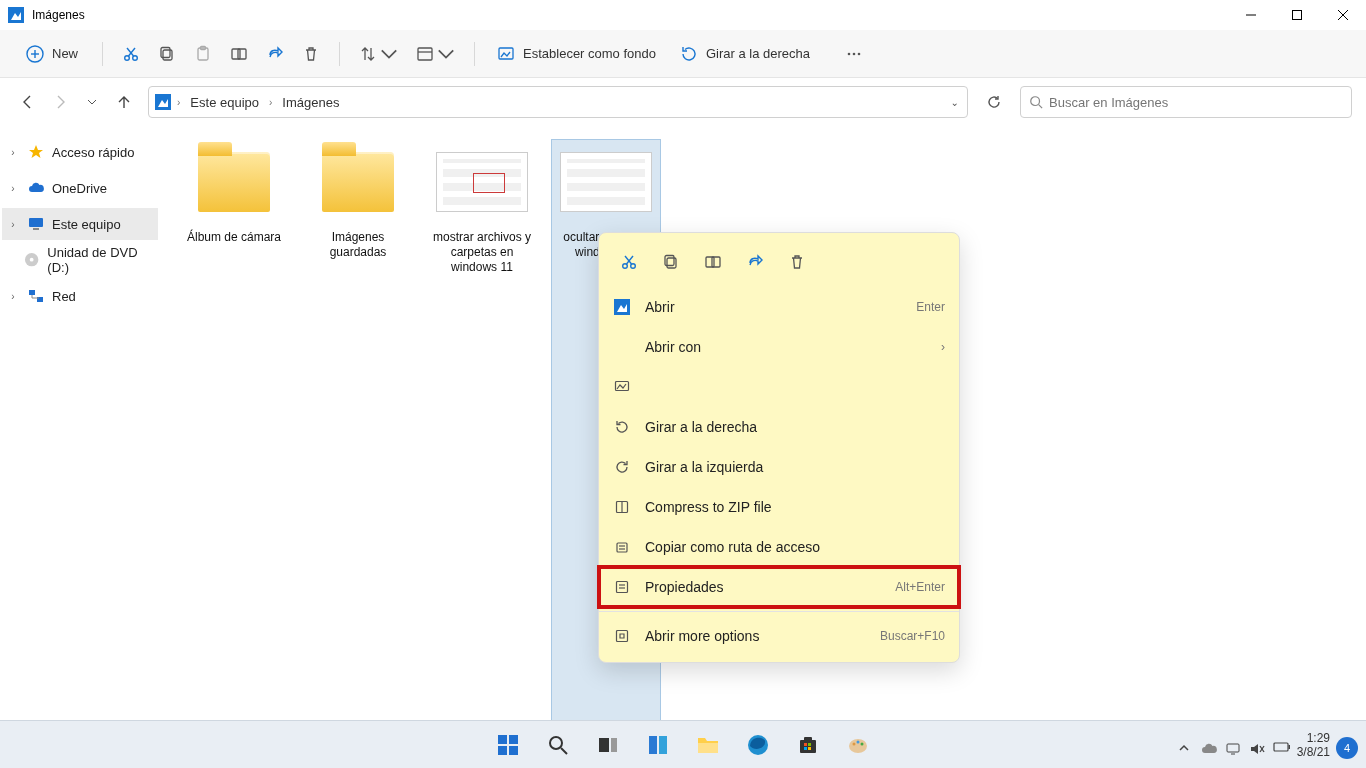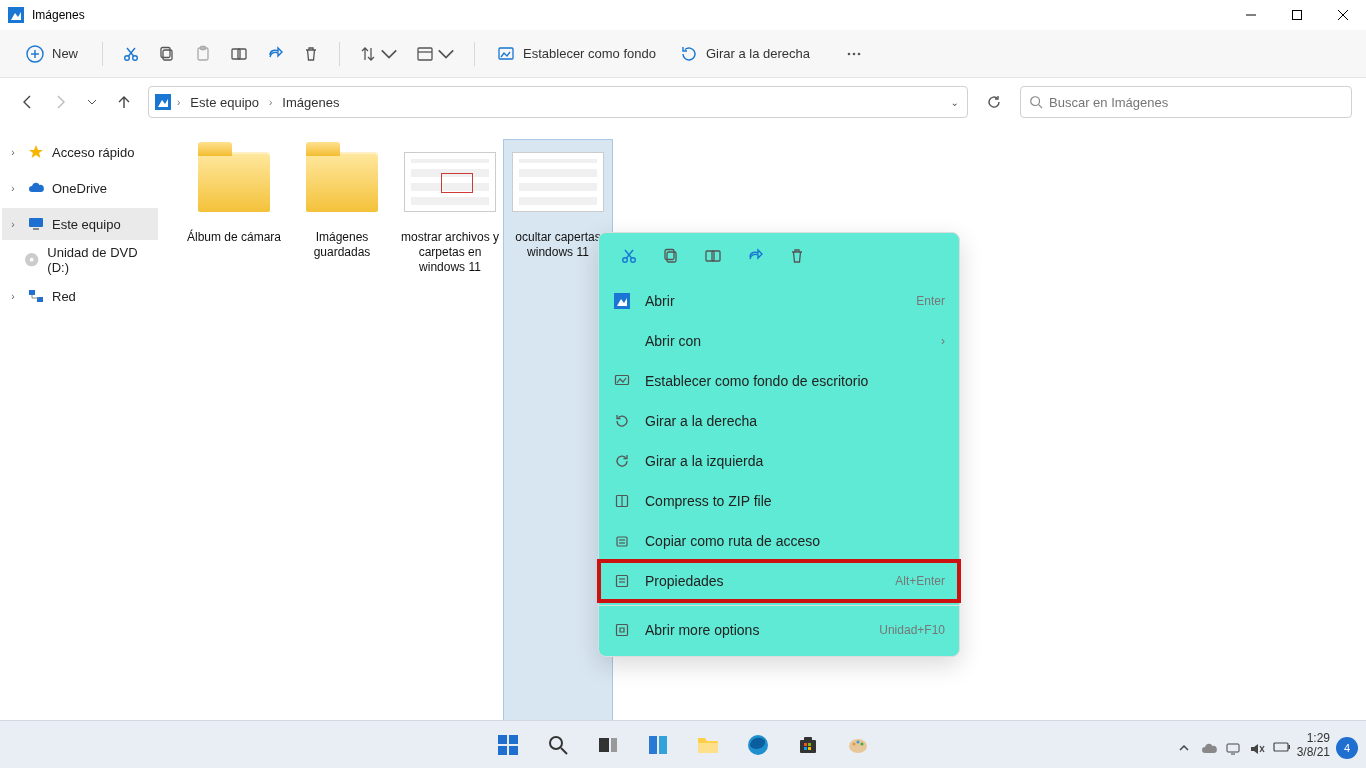--- a/index.html
+++ b/index.html
@@ -38,37 +38,37 @@
   .searchbox input { border: none; outline: none; flex: 1; font-size: 13px; color: #0369a1; background: transparent; }
 
   
   .body { display: flex; height: 618px;  }
   .sidebar { width: 160px; padding: 10px 2px; border-right: none; }
   .side-item { display: flex; align-items: center; gap: 8px; height: 32px; font-size: 13px; color: #222; padding-left: 4px; margin-bottom: 4px; }
   .side-item .twist { width: 14px; text-align: center; color: #666; font-size: 10px; }
   .side-item.selected { background: #eaeaea; border-radius: 0; }
   .side-item .icon { width: 16px; height: 16px; }
 
-  .content { flex: 1; padding: 14px 20px; display: flex; gap: 0; }
+  .content { flex: 1; padding: 14px 20px; display: flex; gap: 16px; }
   .item { width: 108px; display: flex; flex-direction: column; align-items: center; text-align: center; }
   .item .thumb-area { width: 100px; height: 84px; display: flex; align-items: center; justify-content: center; margin-bottom: 6px; }
   .item .label { font-size: 12px; line-height: 15px; color: #111; }
   .item.selected { background: #d8e6f2; outline: 1px solid #a8c8e4; }
 
   
   .folder { width: 72px; height: 60px; background: linear-gradient(#ffe8a0, #f4c23a); border-radius: 4px 4px 2px 2px; position: relative; box-shadow: inset 0 2px 0 rgba(255,255,255,.4); }
   .folder::before { content: ""; position: absolute; top: -10px; left: 0; width: 34px; height: 14px; background: linear-gradient(#ffe190, #f3bd31); border-radius: 3px 3px 0 0; }
 
   
   .shot { width: 92px; height: 60px; background: #ffffff; border: 1px solid #ccc; position: relative; overflow: hidden; }
   .shot .shot-inner { position: absolute; inset: 6px; background: repeating-linear-gradient(0deg,#f0f0f0 0 8px,#fff 8px 14px); }
   .shot.a .shot-inner::after { content:""; position:absolute; left:30px; top:14px; width:30px; height:18px; border:1px solid #cc3a3a; }
 
   
-  .context-menu { position: absolute; left: 598px; top: 232px; width: 362px; background: #5eead4; border: 1px solid #ddd; border-radius: 8px; box-shadow: 0 8px 24px rgba(0,0,0,.15); padding: 0 0 6px; z-index: 50; }
+  .context-menu { position: absolute; left: 598px; top: 232px; width: 362px; background: #fef9c3; border: 1px solid #ddd; border-radius: 8px; box-shadow: 0 8px 24px rgba(0,0,0,.15); padding: 6px 0 6px; z-index: 50; }
   .cm-icon-row { display: flex; gap: 2px; padding: 6px 10px 8px; }
   .cm-icon-row .cib { width: 40px; height: 34px; display: flex; align-items: center; justify-content: center; color: #444; border-radius: 4px; }
   .cm-item { display: flex; align-items: center; height: 40px; padding: 0 14px; gap: 14px; font-size: 14px; color: #222; }
   .cm-item .icon-slot { width: 18px; height: 18px; display: flex; align-items: center; justify-content: center; color: #555; }
   .cm-item .cm-label { flex: 1; }
   .cm-item .hint { font-size: 12px; color: #777; }
   .cm-sep { height: 1px; background: #e2e2e2; margin: 4px 0; }
   .cm-item.highlight-red { outline: 4px solid #cc1111; outline-offset: -2px; }
 
   
@@ -391,21 +391,20 @@
     <span class="cm-label">Abrir con</span>
     <span class="hint">›</span>
   </div>
   <div class="cm-item">
     <span class="icon-slot">
         <svg width="16" height="16" viewBox="0 0 16 16" fill="none" stroke="#555" stroke-width="1.2">
           <rect x="1.5" y="2.5" width="13" height="9" rx="1"></rect>
           <polyline points="3,10 6,6 9,9 12,5"></polyline>
         </svg>
       </span>
-    <span class="cm-label">Establecer como fondo de escritorio</span>
   </div>
   <div class="cm-item">
     <span class="icon-slot">
         <svg width="16" height="16" viewBox="0 0 16 16" fill="none" stroke="#555" stroke-width="1.3">
           <path d="M3 8a5 5 0 1 0 1.5-3.5"></path>
           <polyline points="3,2 3,5.5 6.5,5.5"></polyline>
         </svg>
       </span>
     <span class="cm-label">Girar a la derecha</span>
   </div>
@@ -450,21 +449,21 @@
   </div>
   <div class="cm-sep"></div>
   <div class="cm-item">
     <span class="icon-slot">
         <svg width="16" height="16" viewBox="0 0 16 16" fill="none" stroke="#555" stroke-width="1.2">
           <rect x="2.5" y="2.5" width="11" height="11" rx="1"></rect>
           <path d="M6 6h4v4H6z"></path>
         </svg>
       </span>
     <span class="cm-label">Abrir more options</span>
-    <span class="hint">Unidad+F10</span>
+    <span class="hint">Buscar+F10</span>
   </div>
 </div>
 
 <div class="statusbar">
   <span>4 elementos</span>
   <span><span>1 elemento seleccionado</span>&nbsp;&nbsp;<span>54,9 KB</span></span>
   <span class="flex"></span>
   <div class="view-btn">
       <svg width="12" height="10" viewBox="0 0 12 10" stroke="#666">
         <line x1="0" y1="1" x2="12" y2="1"></line>

